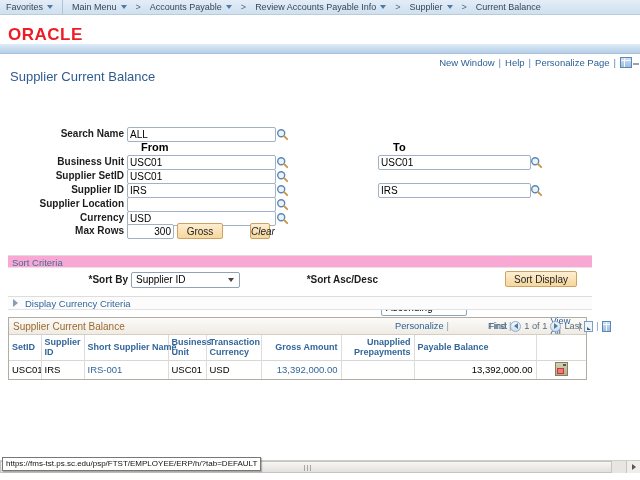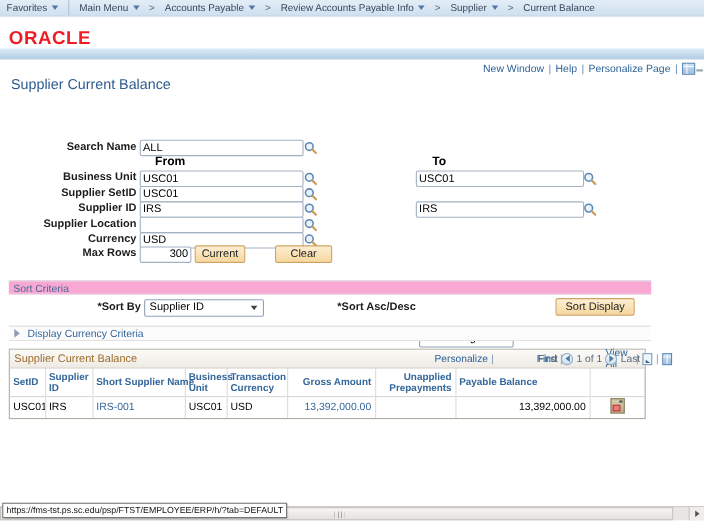--- a/index.html
+++ b/index.html
@@ -51,21 +51,21 @@
     border-radius:2px;font-size:10px;font-family:inherit;padding:1px 2px;color:#000;margin:0;}
   .finput.to{left:378px;width:147px;}
   .finput.small{width:41px;text-align:right;}
   .lkp{position:absolute;left:276px;top:1px;width:13px;height:13px;cursor:pointer;}
   .lkp.to{left:530px;}
   .fheader{position:absolute;top:0;font-weight:bold;font-size:11px;color:#000;}
   .btn{position:absolute;top:-1px;height:16px;background:linear-gradient(#fdeed2,#f6d79e);
     border:1px solid #cfa25f;border-radius:2px;font-size:10px;font-family:inherit;color:#222;
     text-align:center;cursor:pointer;padding:0;line-height:13px;}
   .btn.search{left:177px;width:46px;}
-  .btn.clear{left:250px;width:52px;}
+  .btn.clear{left:250px;width:20px;font-style:italic;}
 
   
   .sortbar{position:absolute;top:255px;left:8px;width:584px;height:13px;background:#f9a8d4;
     border-top:1px solid #dcdae3;border-bottom:1px solid #e6e4eb;font-size:9.5px;color:#4a6a94;
     line-height:13px;padding-left:4px;box-sizing:border-box;}
   .sortrow{position:absolute;top:272px;left:0;width:640px;height:16px;font-size:10px;}
   .slabel{position:absolute;top:0;font-weight:bold;text-align:right;line-height:15px;color:#1c1c1c;}
   .sortby-label{left:50px;width:78px;}
   .ascdesc-label{left:295px;width:83px;}
   .ddl{position:absolute;top:0;height:14px;border:1px solid #8fa3b8;background:#fff;border-radius:2px;
@@ -268,21 +268,21 @@
         <svg width="13" height="13" viewBox="0 0 13 13">
             <circle cx="5.2" cy="5.2" r="3.5" fill="#eaf3fb" stroke="#5b87b5" stroke-width="1.4"></circle>
             <line x1="8" y1="8" x2="11.2" y2="11.2" stroke="#c89a50" stroke-width="1.9" stroke-linecap="round"></line>
           </svg>
       </span>
     </div>
 
     <div class="frow" style="top:97px;">
       <span class="flabel">Max Rows</span>
       <input class="finput small" value="300" style="">
-      <button class="btn search">Current</button>
+      <button class="btn search">Gross</button>
       <button class="btn clear">Clear</button>
     </div>
   </div>
 
   <div class="sortbar">Sort Criteria</div>
 
   <div class="sortrow">
     <span class="slabel sortby-label">*Sort By</span>
     <span class="ddl sortby-ddl">
       <span>Supplier ID</span>

